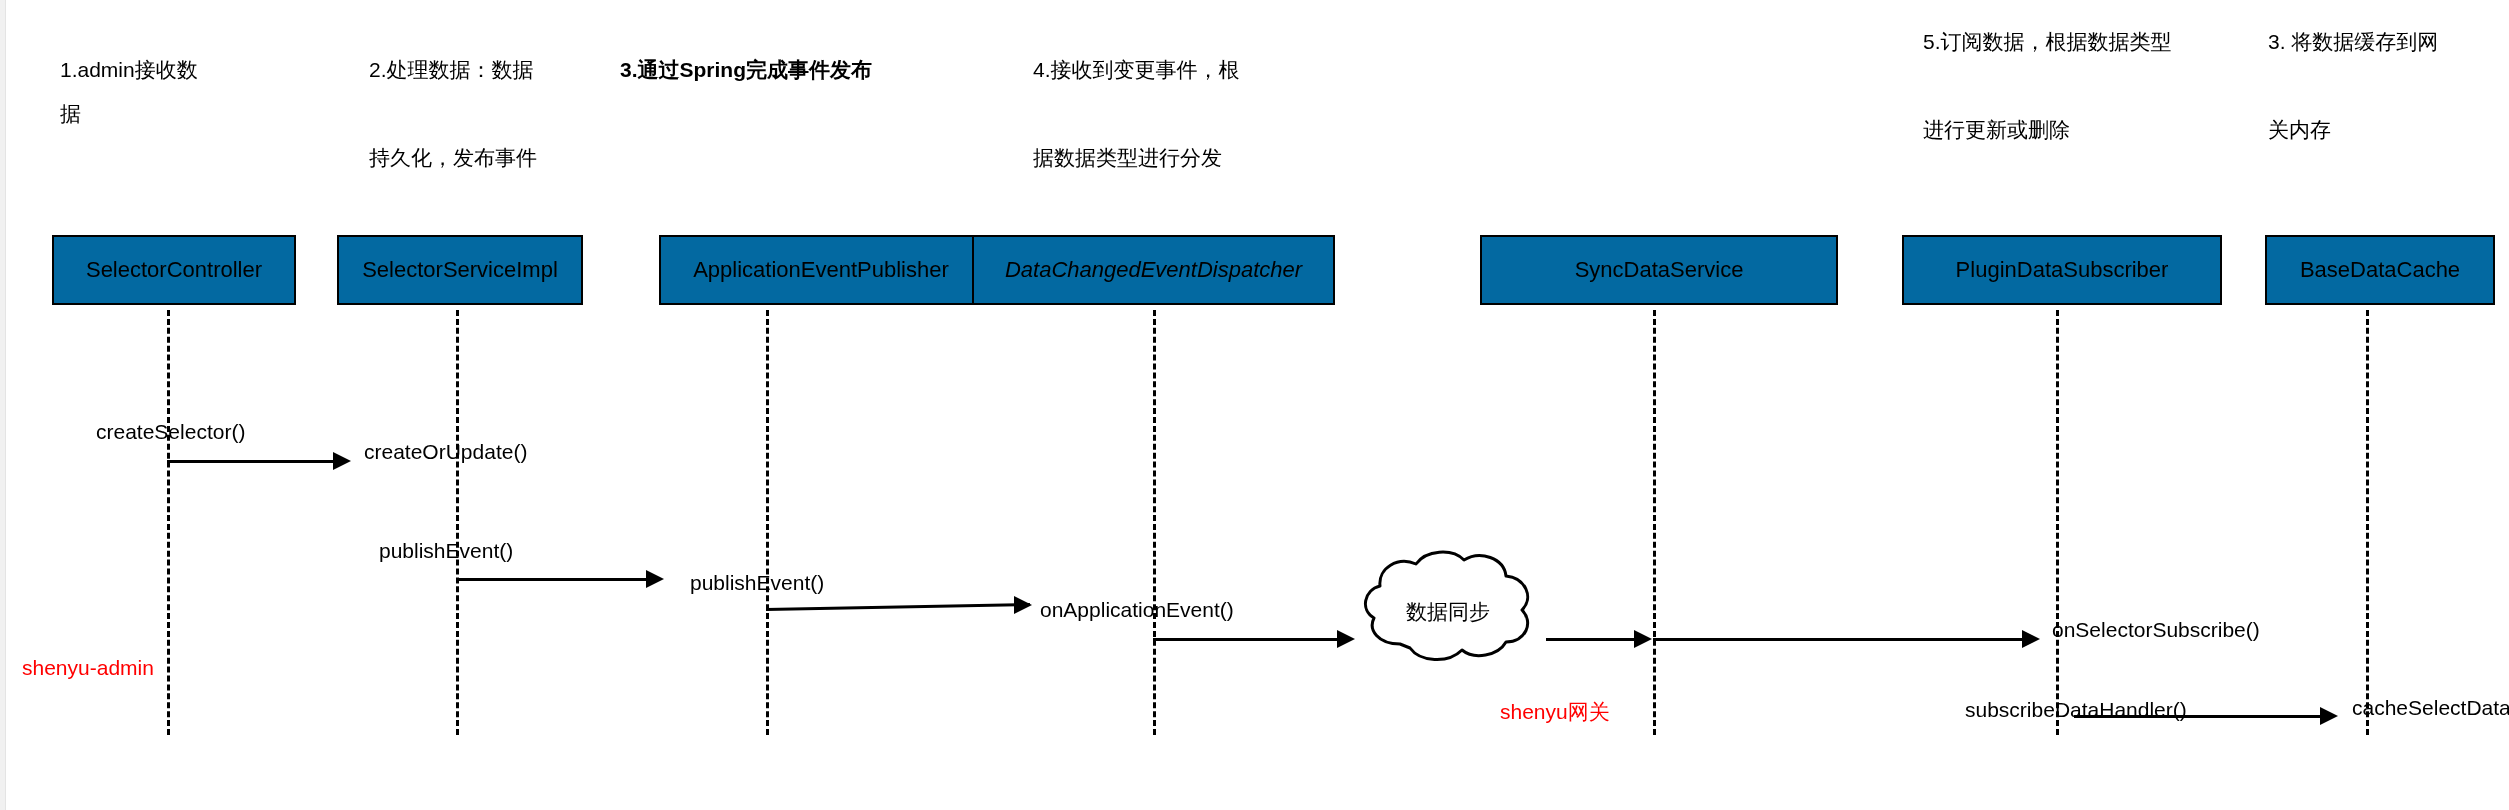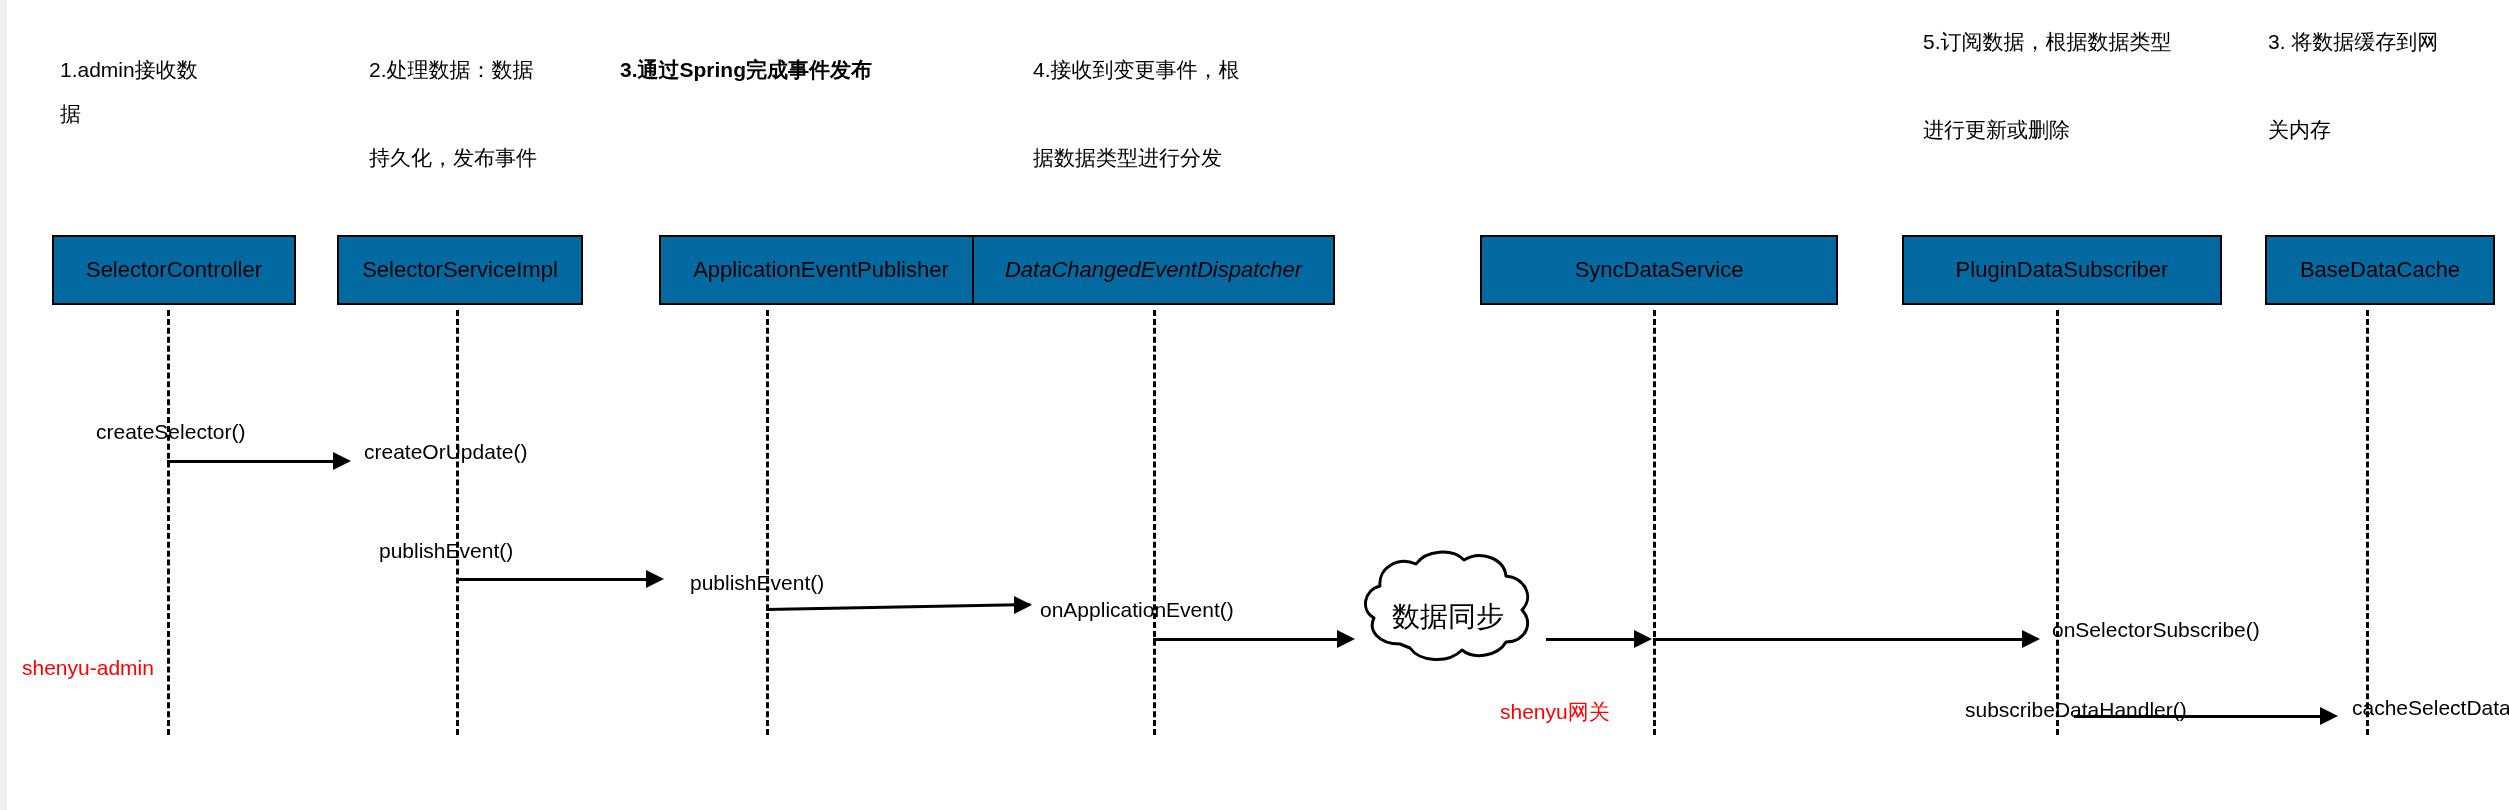--- a/index.html
+++ b/index.html
@@ -70,21 +70,21 @@
     position: absolute;
     font-size: 21px;
     color: #ff0000;
     white-space: nowrap;
   }
   .cloud {
     position: absolute;
   }
   .cloud-text {
     position: absolute;
-    font-size: 28px;
+    font-size: 21px;
     color: #000000;
     white-space: nowrap;
     text-align: center;
   }
 </style>
 </head>
 <body>
 
 <div id="canvas">
 

